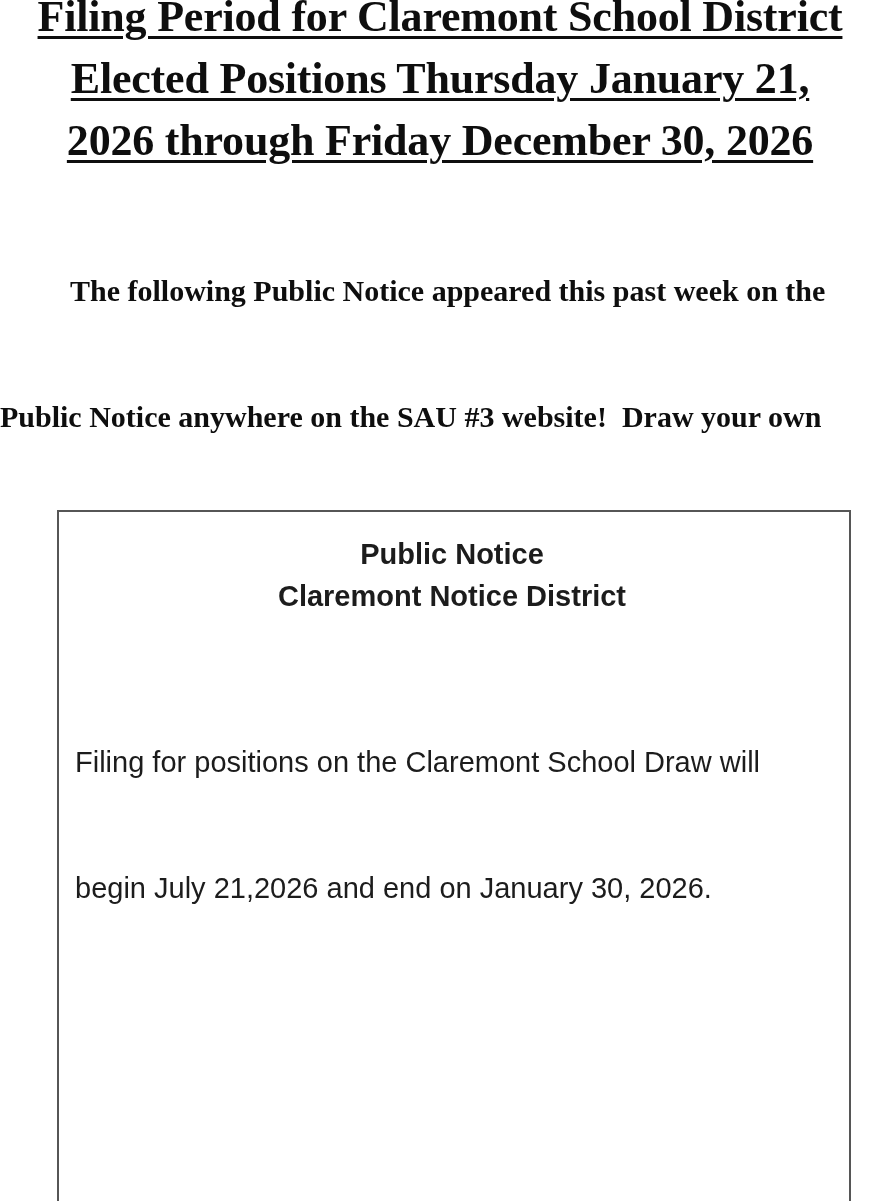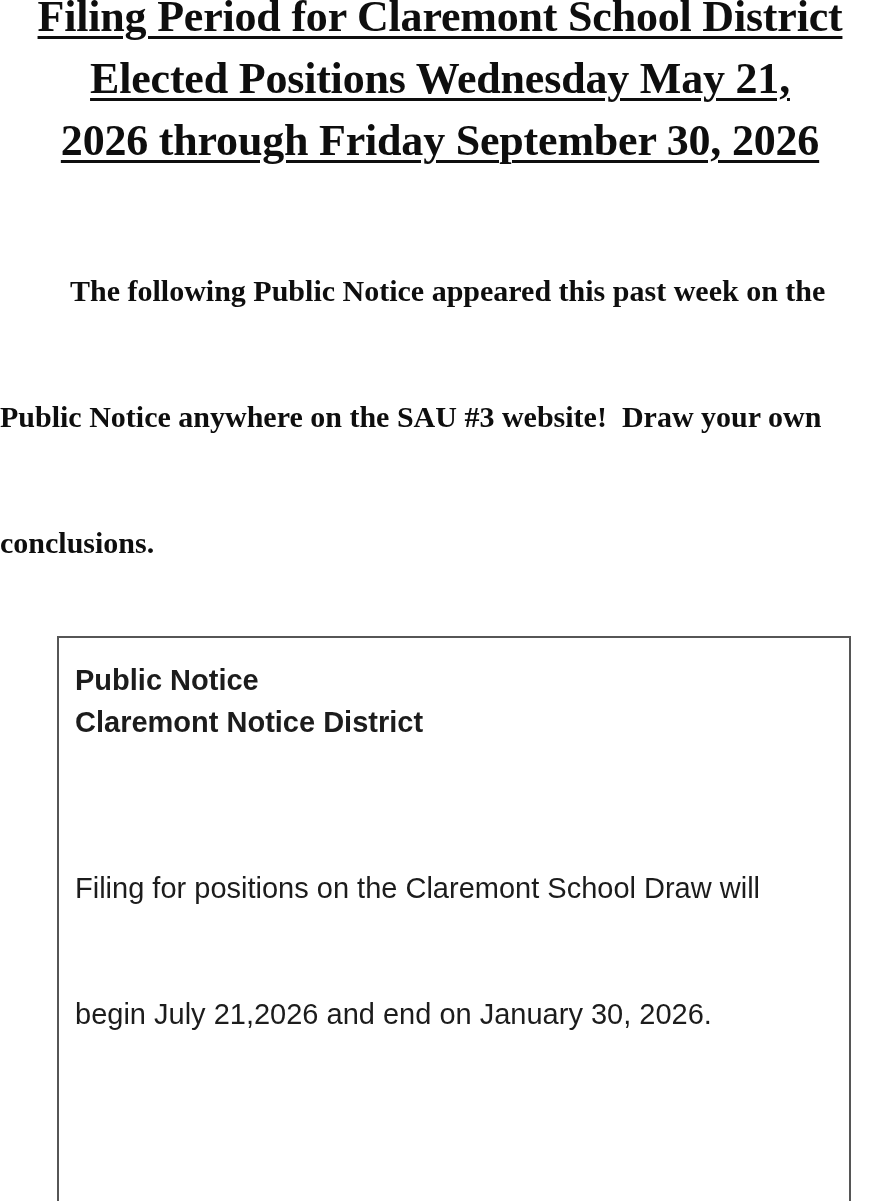--- a/index.html
+++ b/index.html
@@ -60,44 +60,43 @@
     border: 2px solid #565656;
     background: #ffffff;
     padding: 21px 20px 0 16px;
     font-family: "Liberation Sans", sans-serif;
     font-size: 29px;
     line-height: 42px;
     color: #1c1c1c;
   }
   .notice-heading {
     display: block;
-    text-align: left;
+    text-align: center;
     font-weight: bold;
   }
   .notice-body {
     margin-top: 40px;
     white-space: pre;
   }
   .notice-body-line {
     display: block;
   }
 </style>
 </head>
 <body>
 
 <div class="post-title">
   <span class="title-line"><span>Filing Period for Claremont School District</span></span>
-  <span class="title-line"><span>Elected Positions Wednesday May 21,</span></span>
-  <span class="title-line"><span>2026 through Friday September 30, 2026</span></span>
+  <span class="title-line"><span>Elected Positions Thursday January 21,</span></span>
+  <span class="title-line"><span>2026 through Friday December 30, 2026</span></span>
 </div>
 
 <div class="intro">
   <span class="intro-line indent">The following Public Notice appeared this past week on the</span>
   <span class="intro-line">Public Notice anywhere on the SAU #3 website!  Draw your own</span>
-  <span class="intro-line">conclusions.</span>
 </div>
 
 <div class="notice-box">
   <div>
     <span class="notice-heading">Public Notice</span>
     <span class="notice-heading">Claremont Notice District</span>
   </div>
 
   <div class="notice-body">
     <span class="notice-body-line">Filing for positions on the Claremont School Draw will</span>

